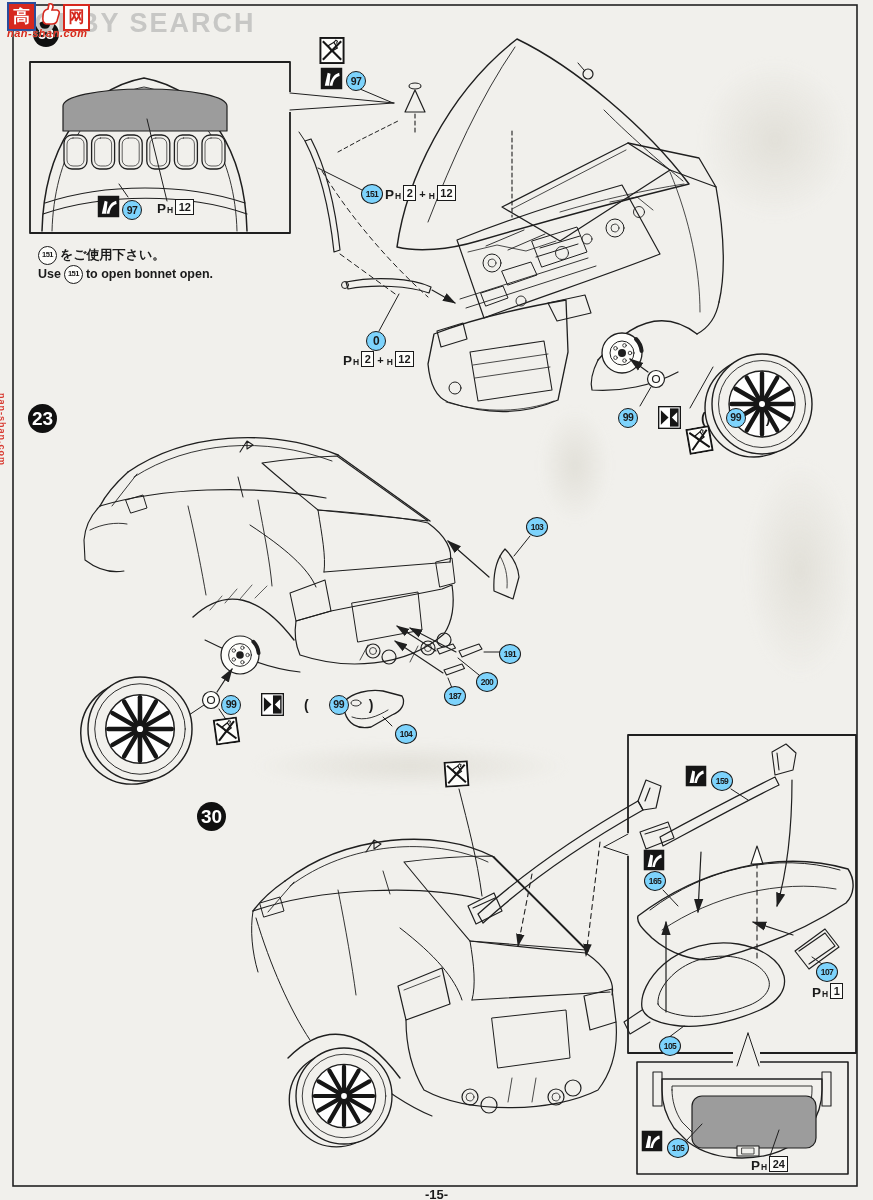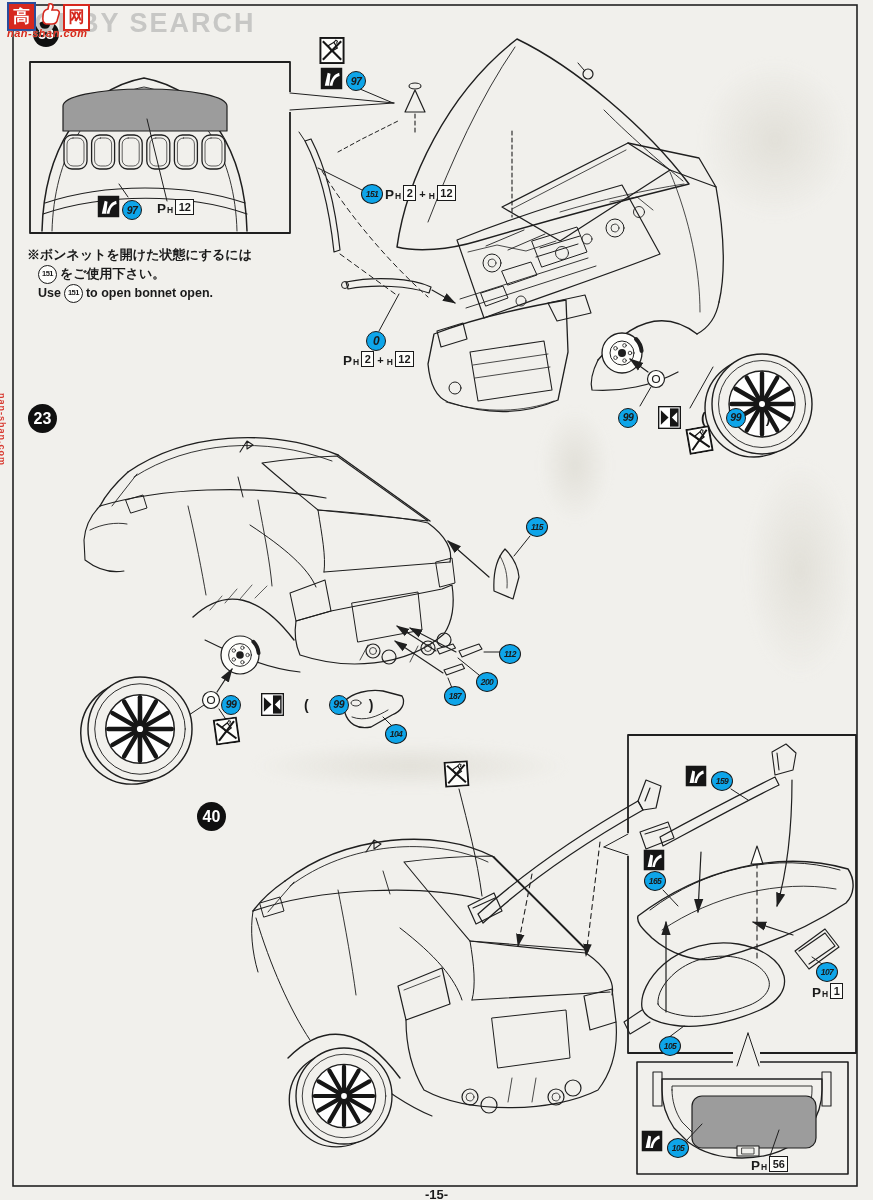--- a/index.html
+++ b/index.html
@@ -1,29 +1,29 @@
 <!DOCTYPE html>
 <html><head>
 <meta charset="utf-8">
 <style>
   html,body{margin:0;padding:0;background:#888;}
   .page{position:relative;width:873px;height:1200px;background:#f1f0ec;overflow:hidden;
         font-family:"Liberation Sans",sans-serif;color:#1a1a1a;}
   .art{position:absolute;left:0;top:0;z-index:5;}
   
   .callout{position:absolute;z-index:20;display:flex;align-items:center;justify-content:center;
-    background:#0ea5e9;border:1.7px solid #1a1a1a;border-radius:50%;font-weight:bold;
-    width:20px;height:20px;font-size:10.5px;box-sizing:border-box;letter-spacing:-.5px;line-height:1;font-style:italic;}
+    background:#7dd3fc;border:1.7px solid #1a1a1a;border-radius:50%;font-weight:bold;
+    width:20px;height:20px;font-size:10.5px;box-sizing:border-box;letter-spacing:-.5px;line-height:1;}
   .c3{width:22px;height:20px;font-size:8.5px;}
   .row99{position:absolute;z-index:20;display:flex;align-items:center;gap:20px;}
   .row99 .callout{position:static;}
   .paren{font-weight:bold;font-size:14px;line-height:1;}
   
   .step{position:absolute;z-index:21;width:29px;height:29px;border-radius:50%;background:#101010;
-    color:#fff;display:flex;align-items:center;justify-content:center;font-weight:bold;font-size:16px;}
+    color:#fff;display:flex;align-items:center;justify-content:center;font-weight:bold;font-size:19px;}
   
   .plabel{position:absolute;z-index:20;display:flex;align-items:flex-end;font-weight:bold;line-height:1;}
   .pl-p{font-size:13.5px;}
   .pl-h{font-size:8.5px;padding:0 0 1px 1px;}
   .pl-box{border:1.4px solid #1a1a1a;background:#fdfdfa;font-size:11px;padding:1.5px 2.5px;margin-left:2px;}
   .pl-plus{font-size:11px;margin:0 2px 1px 3px;}
   
   .icon{position:absolute;z-index:20;display:block;}
   .icon-inline{display:inline-block;width:23px;height:23px;}
   
@@ -358,21 +358,21 @@
           <path d="M6,14 q0,-6 5,-7 l1,-5 q4,-1 4,3 l-1,3 h5 q3,1 2,4 l-2,7 q-1,3 -5,3 h-6 q-4,-1 -3,-8 z" fill="#fff" stroke="#d6281e" stroke-width="1.6"></path>
         </svg>
     </span>
     <span class="wm-net">网</span>
   </div>
   <div class="wm-url">nan-shan.com</div>
   <div class="wm-side">nan-shan.com</div>
 
   <div class="step" style="left:33px;top:21px;width:26px;height:26px;font-size:14px">38</div>
   <div class="step" style="left:28px;top:404px">23</div>
-  <div class="step" style="left:197px;top:802px">40</div>
+  <div class="step" style="left:197px;top:802px">30</div>
 
   <span class="icon" style="left:97px;top:195px;width:23px;height:23px">
     <svg viewBox="0 0 24 24" width="23" height="23">
         <rect x="0.8" y="0.8" width="22.4" height="22.4" fill="#161616"></rect>
         <path d="M5,19.5 L8,6 L11,7 L9.5,19.5 Z" fill="#fff"></path>
         <path d="M10,19.5 C12,11 15,7.5 20,6 L20.5,9.5 C16,11 14,14 13,19.5 Z" fill="#fff"></path>
       </svg>
   </span>
 
   <span class="icon" style="left:319px;top:37px;width:26px;height:27px">
@@ -490,44 +490,43 @@
           <path d="M3,4.5 L11,12 L3,19.5 Z" fill="#161616"></path>
           <rect x="12.5" y="2.5" width="9" height="19" fill="#161616"></rect>
           <path d="M20,6.5 L14.5,12 L20,17.5 Z" fill="#fff"></path>
         </svg>
     </span>
     <span class="paren">(</span>
     <span class="callout">99</span>
     <span class="paren">)</span>
   </div>
 
-  <div class="callout c3" style="left:526px;top:517px">115</div>
-  <div class="callout c3" style="left:499px;top:644px">112</div>
+  <div class="callout c3" style="left:526px;top:517px">103</div>
+  <div class="callout c3" style="left:499px;top:644px">191</div>
   <div class="callout c3" style="left:476px;top:672px">200</div>
   <div class="callout c3" style="left:444px;top:686px">187</div>
-  <div class="callout c3" style="left:385px;top:724px">104</div>
+  <div class="callout c3" style="left:395px;top:724px">104</div>
 
   <div class="callout c3" style="left:711px;top:771px">159</div>
   <div class="callout c3" style="left:644px;top:871px">165</div>
   <div class="callout c3" style="left:816px;top:962px">107</div>
   <div class="plabel" style="left:812px;top:983px">
     <span class="pl-p">P</span>
       <span class="pl-h">H</span>
       <span class="pl-box">1</span>
   </div>
   <div class="callout c3" style="left:659px;top:1036px">105</div>
   <div class="callout c3" style="left:667px;top:1138px">105</div>
   <div class="plabel" style="left:751px;top:1156px">
     <span class="pl-p">P</span>
       <span class="pl-h">H</span>
-      <span class="pl-box">56</span>
+      <span class="pl-box">24</span>
   </div>
 
   <div class="note">
-    <div>※ボンネットを開けた状態にするには</div>
     <div class="ind">
       <span class="ccir">151</span>
       <span>をご使用下さい。</span>
     </div>
     <div class="ind en">
       <span>Use</span>
       <span class="ccir">151</span>
       <span>to open bonnet open.</span>
     </div>
   </div>

